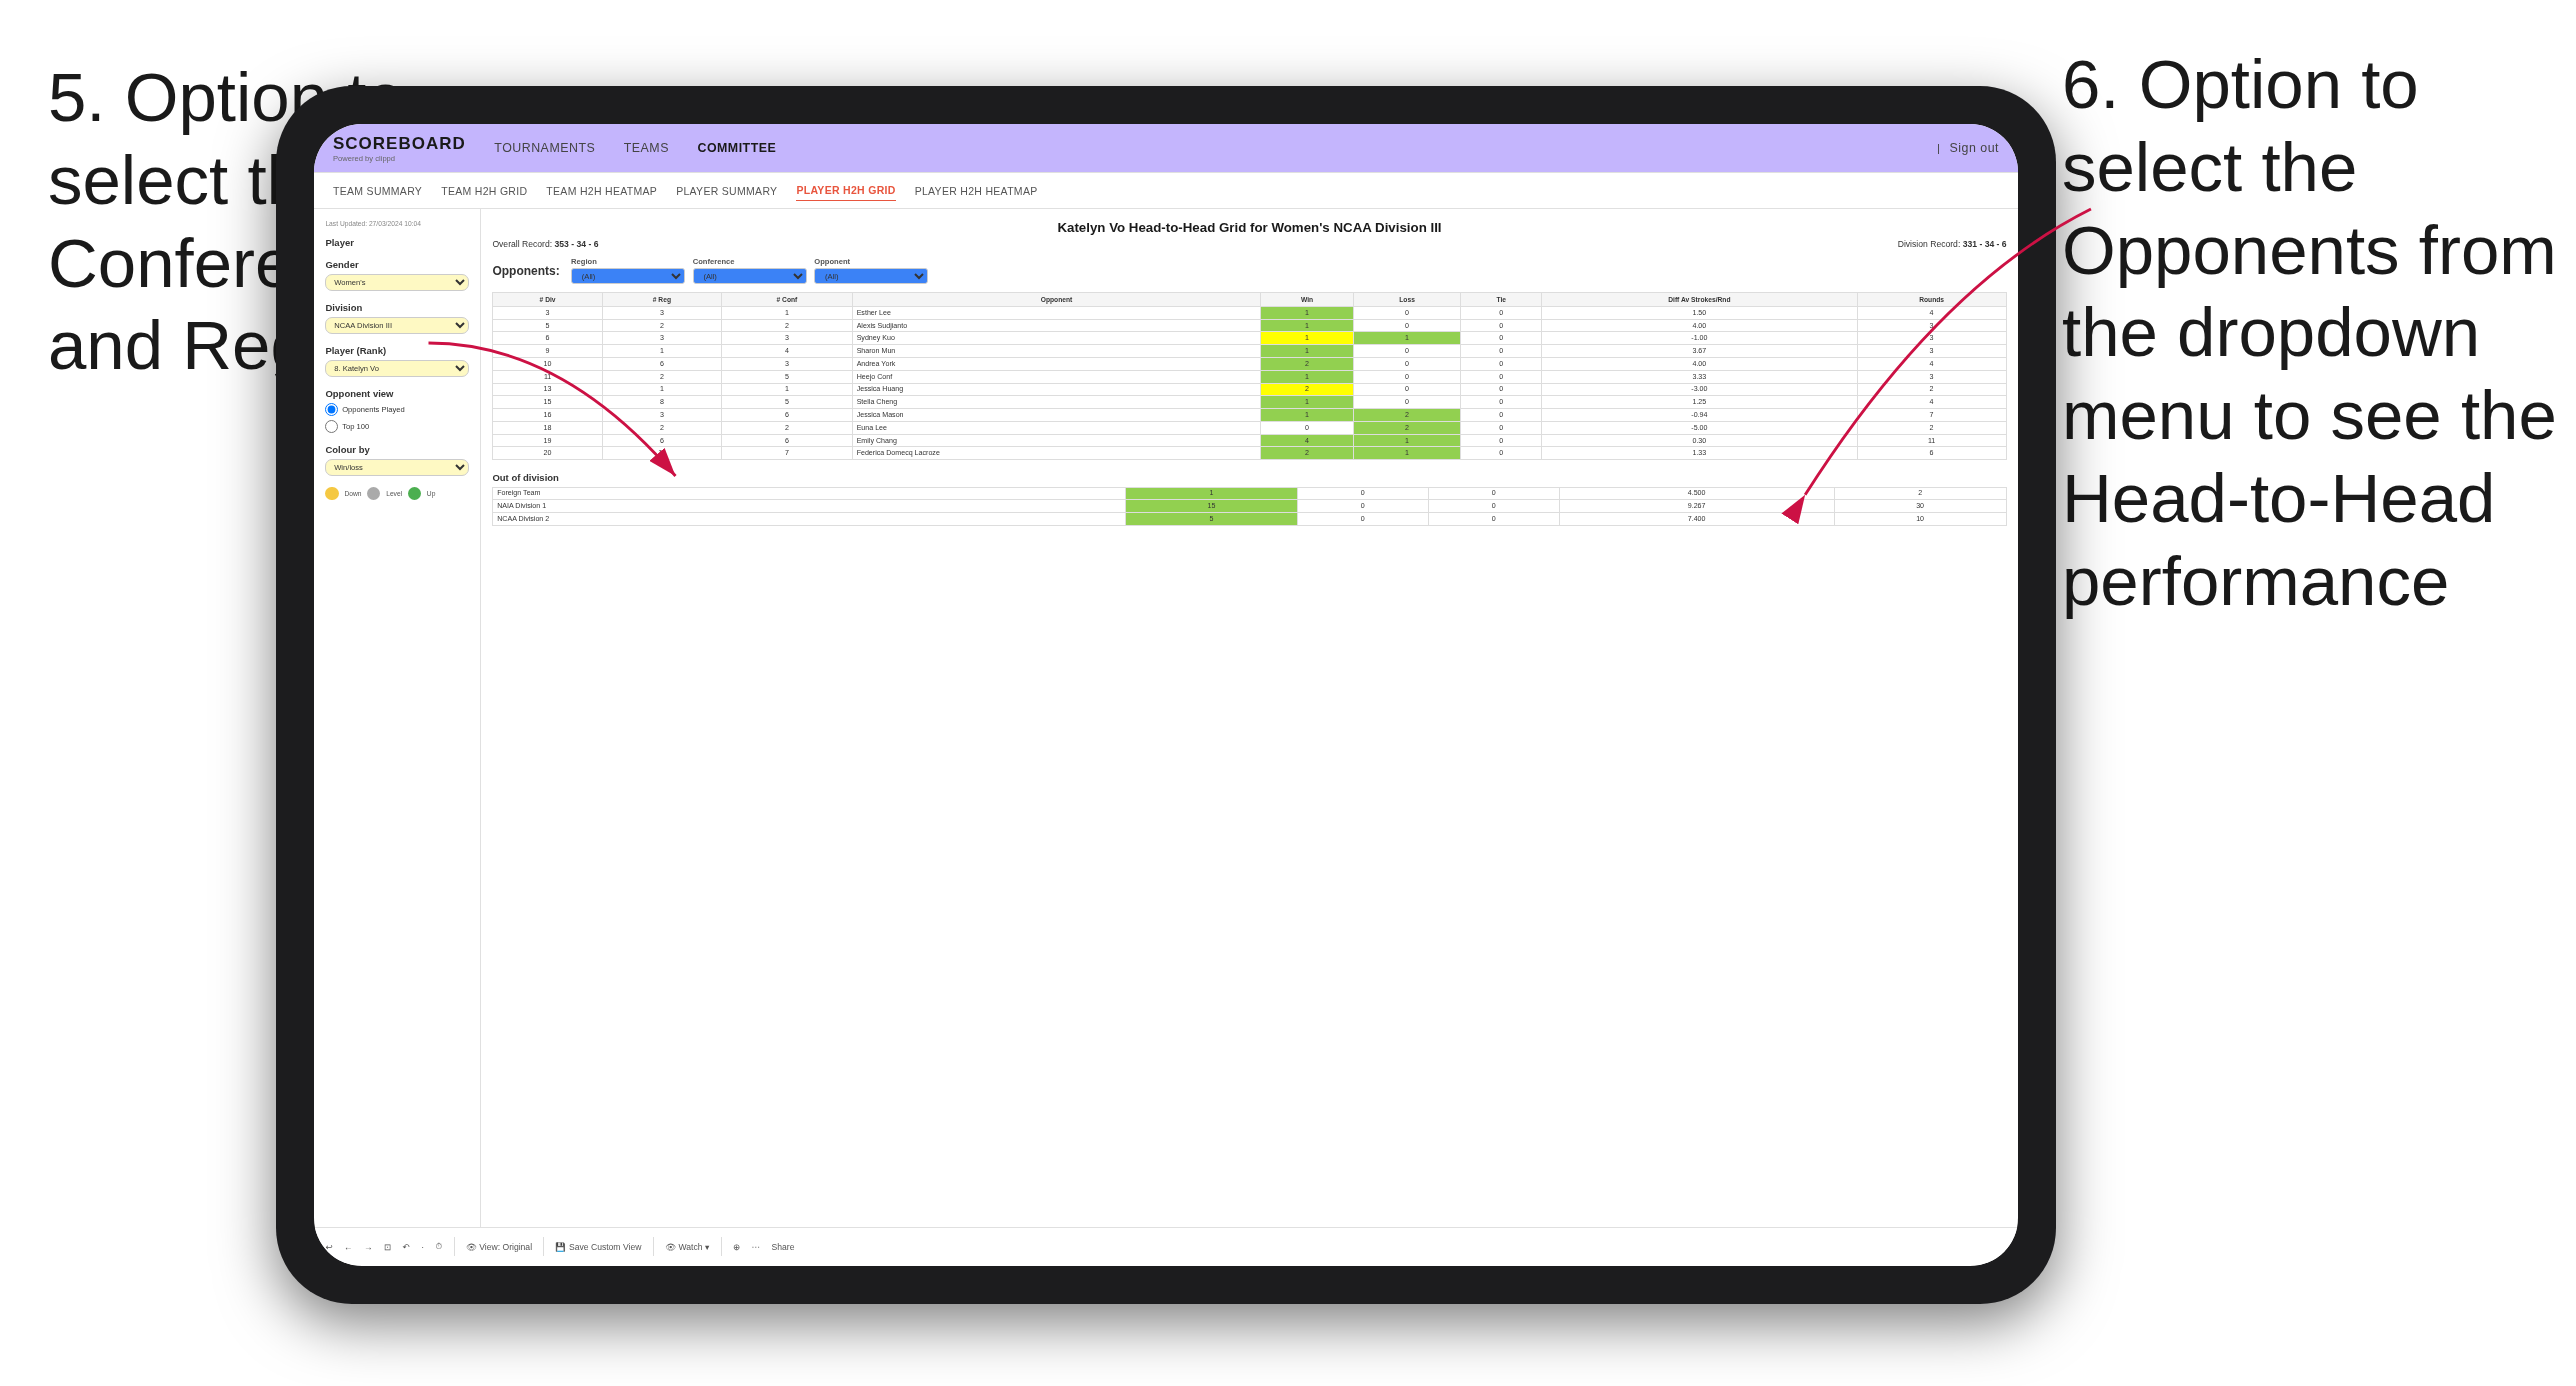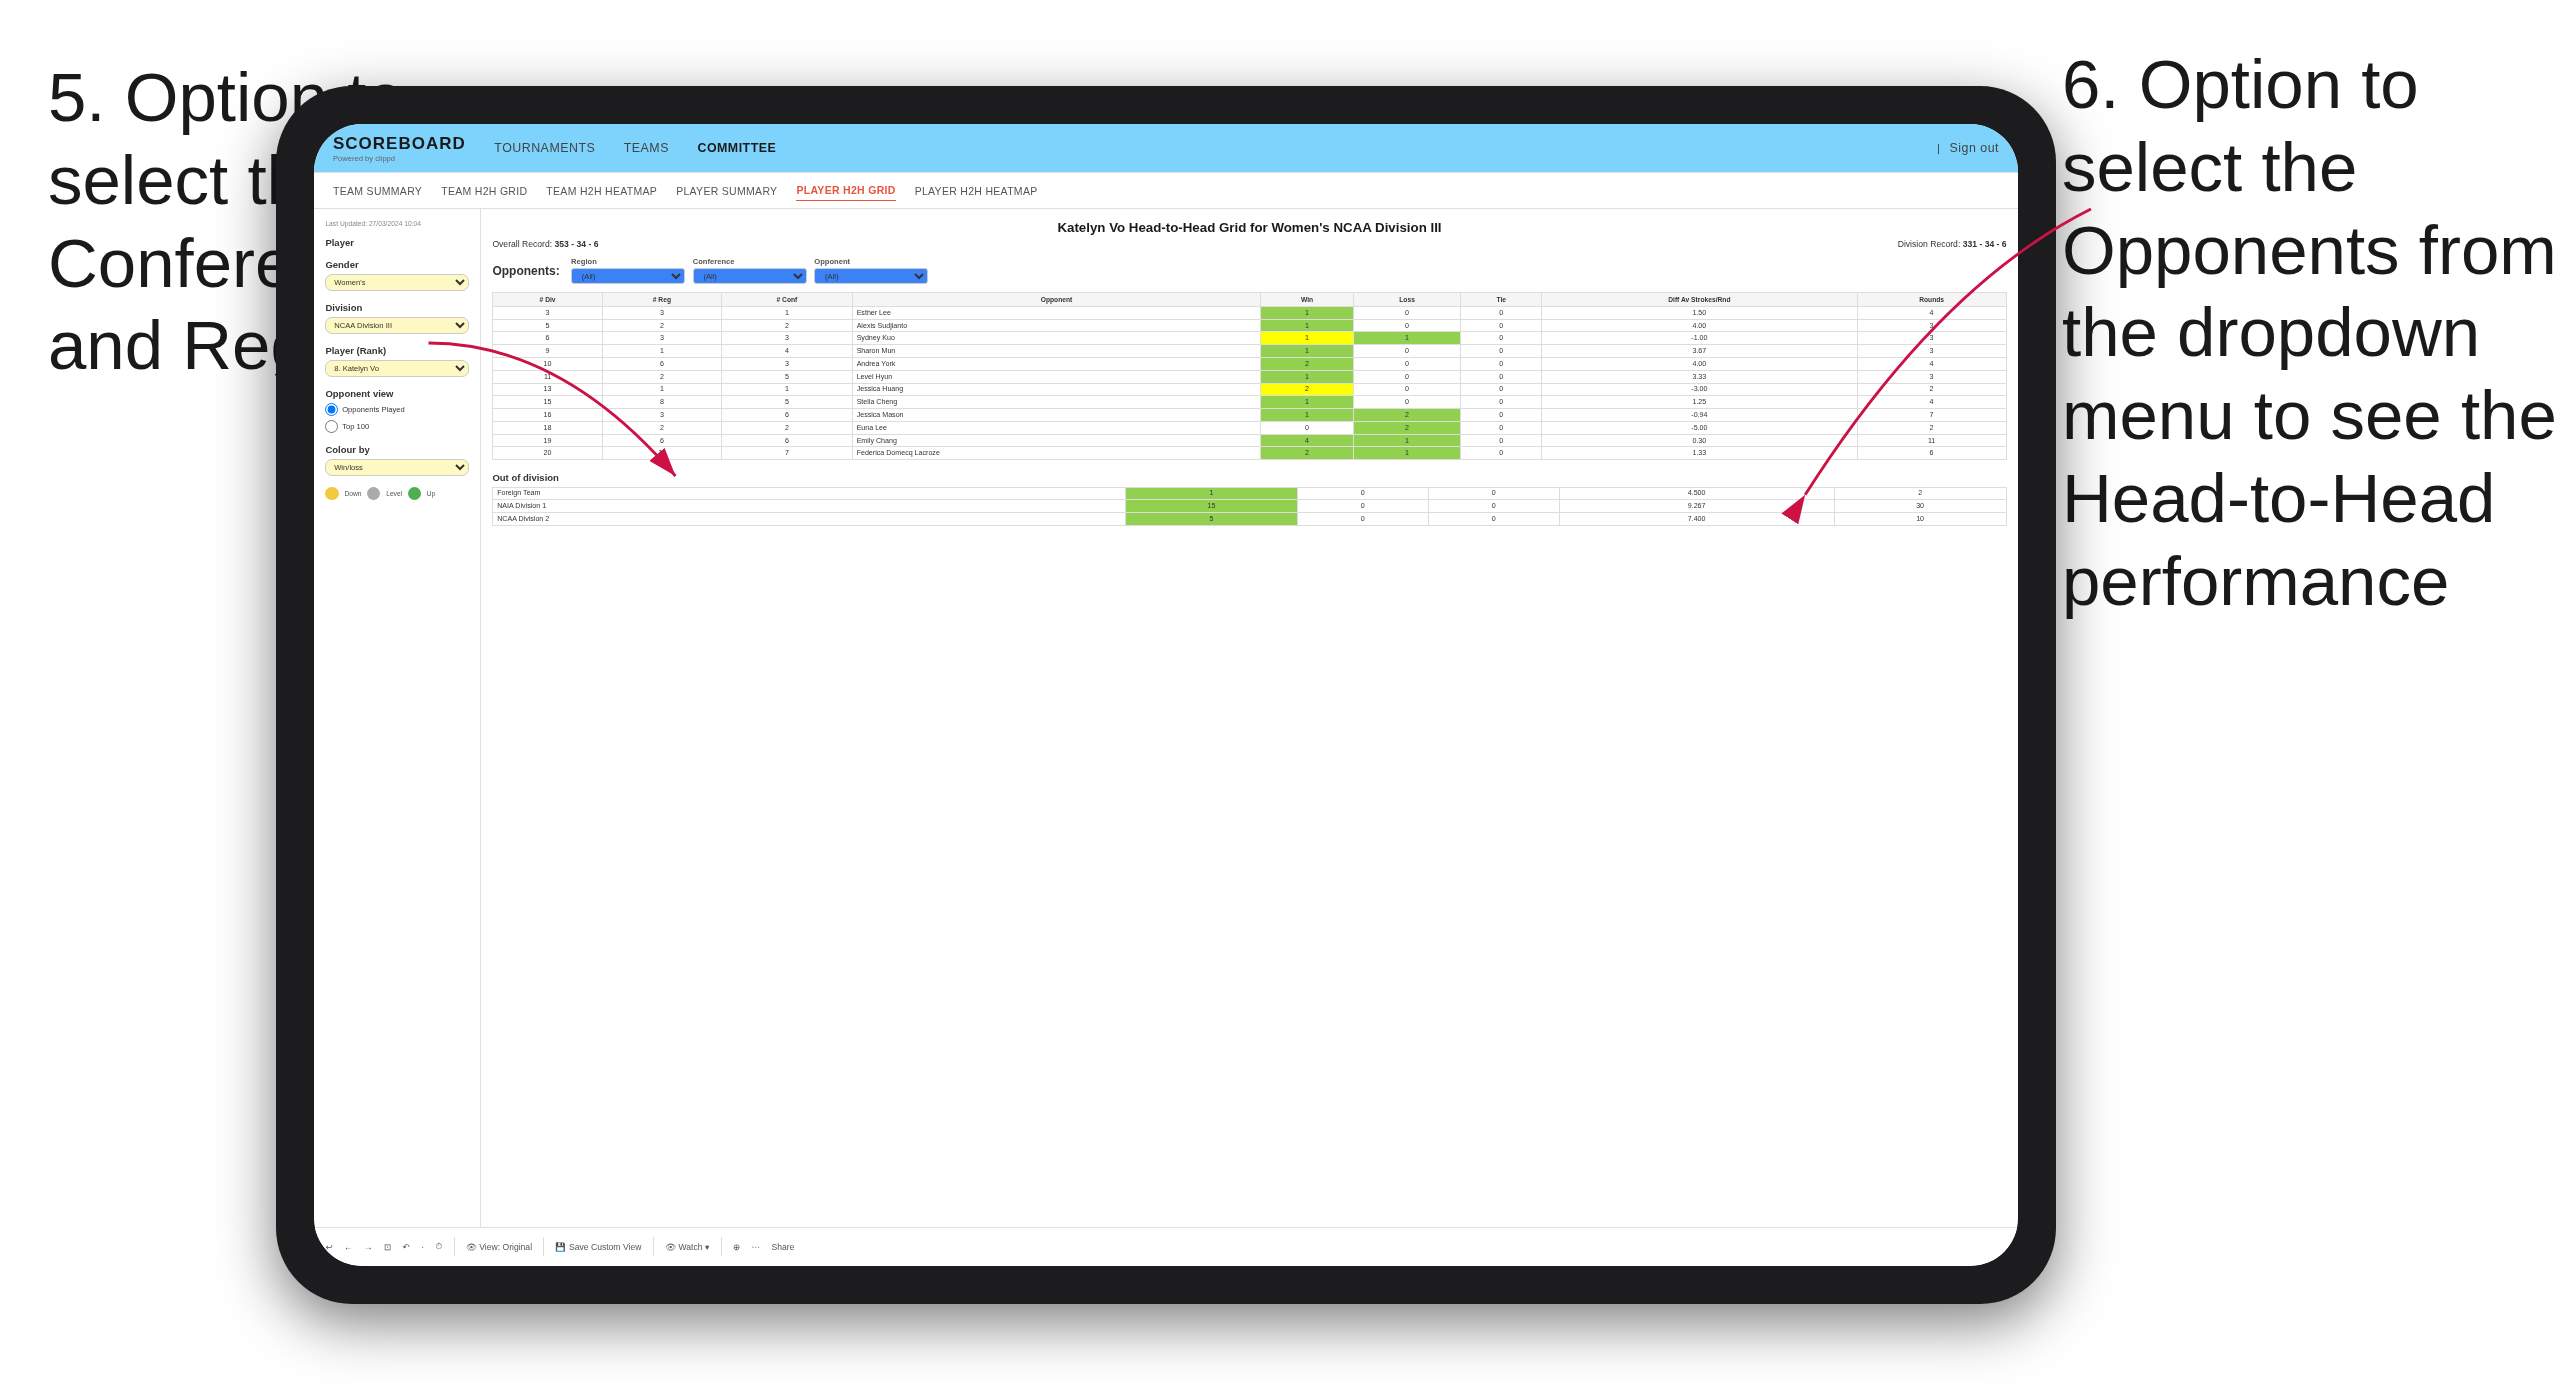--- a/index.html
+++ b/index.html
@@ -60,21 +60,21 @@
       overflow: hidden;
     }
 
     
     .top-nav {
       display: flex;
       align-items: center;
       padding: 0 19px;
       height: 49px;
       border-bottom: 1px solid #e0e0e0;
-      background: #7dd3fc;
+      background: #c4b5fd;
     }
 
     .scoreboard-logo {
       display: flex;
       flex-direction: column;
       margin-right: 28.5px;
     }
 
     .logo-title {
       font-size: 17px;
@@ -565,21 +565,21 @@
       <td style="background:#92d050">2</td>
       <td style="background:">0</td>
       <td>0</td>
       <td>4.00</td>
       <td>4</td>
     </tr>
               <tr>
       <td>11</td>
       <td>2</td>
       <td>5</td>
-      <td class="name-cell">Level Hyun</td>
+      <td class="name-cell">Heejo Conf</td>
       <td style="background:#92d050">1</td>
       <td style="background:">0</td>
       <td>0</td>
       <td>3.33</td>
       <td>3</td>
     </tr>
               <tr>
       <td>13</td>
       <td>1</td>
       <td>1</td>

